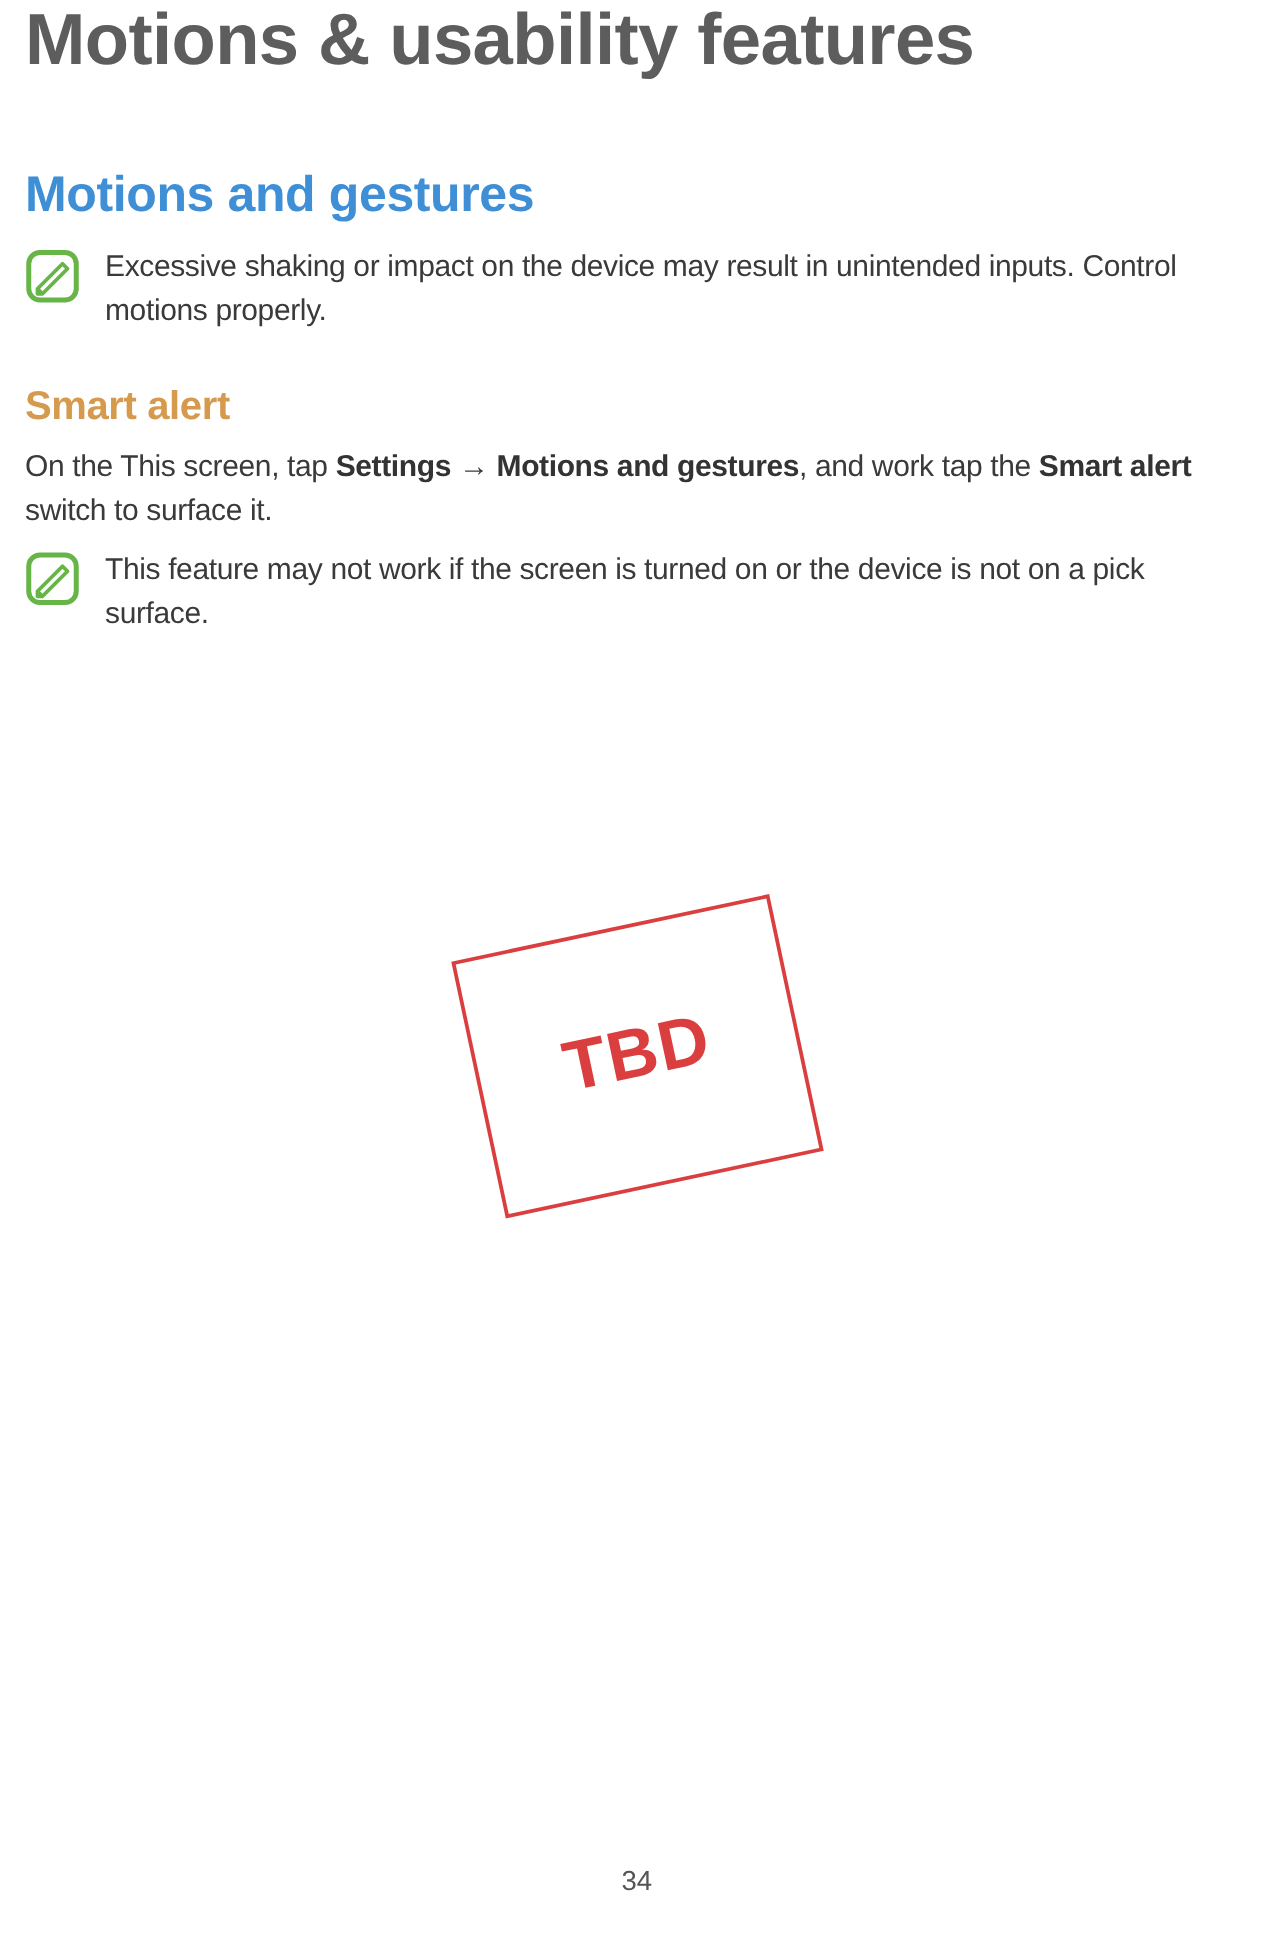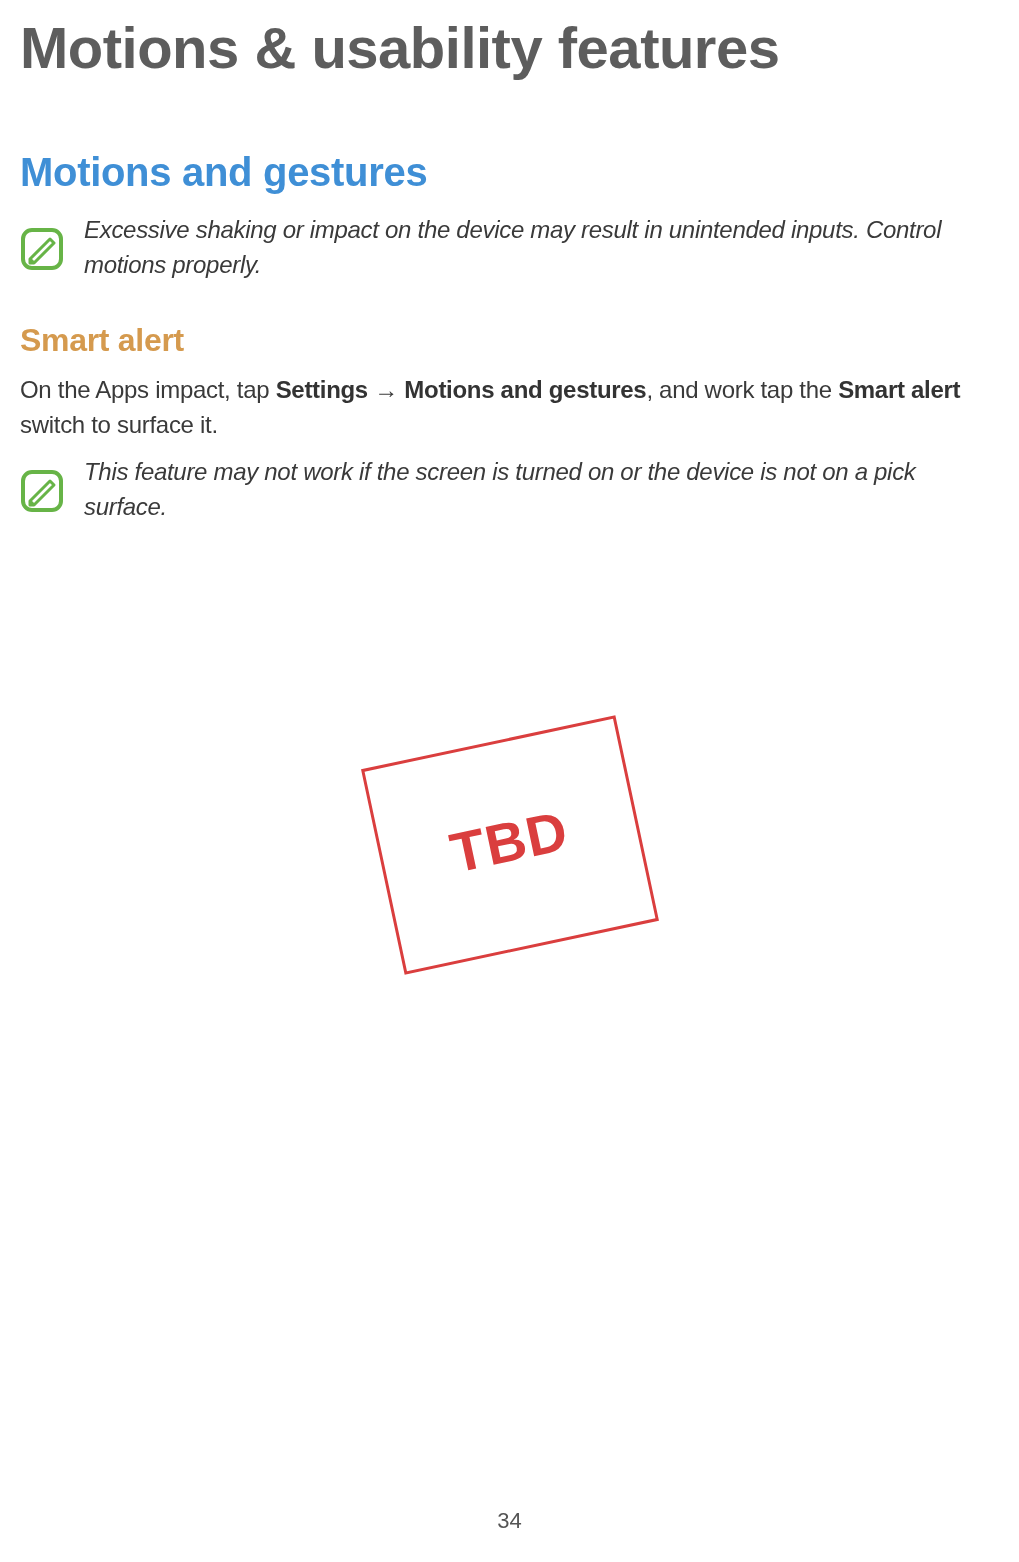--- a/index.html
+++ b/index.html
@@ -8,21 +8,21 @@
     padding: 0;
     width: 1019px;
     height: 1562px;
     background: #ffffff;
     font-family: "Segoe UI", "Helvetica Neue", Arial, sans-serif;
     color: #333;
     position: relative;
     overflow: hidden;
   }
   .page {
-    padding: 16px 20px;
+    padding: 0 20px;
     position: relative;
     height: 100%;
   }
   .h1 {
     font-size: 58px;
     font-weight: 700;
     color: #5d5d5d;
     margin: 0 0 70px 0;
     letter-spacing: -0.5px;
     line-height: 1.1;
@@ -36,24 +36,23 @@
   }
   .h3 {
     font-size: 32px;
     font-weight: 700;
     color: #d59a4e;
     margin: 40px 0 14px 0;
     letter-spacing: -0.3px;
   }
   .note {
     display: flex;
-    align-items: center;
+    align-items: flex-start;
     gap: 20px;
     margin: 0 0 24px 0;
-    font-style: italic;
   }
   .note-icon {
     flex: 0 0 auto;
     width: 44px;
     height: 44px;
     margin-top: 2px;
   }
   .note-icon svg { display: block; }
   .note-text, .body-text {
     font-size: 24px;
@@ -82,21 +81,21 @@
   }
   .tbd-text {
     color: #da3e3e;
     font-weight: 800;
     font-size: 56px;
     letter-spacing: 1px;
     transform: translateY(-4px);
   }
   .page-number {
     position: absolute;
-    bottom: 28px;
+    bottom: 44px;
     left: 0;
     right: 0;
     text-align: center;
     font-size: 22px;
     color: #555;
   }
 </style>
 </head>
 <body>
 
@@ -113,21 +112,21 @@
         <path d="M10 32 L30 12 L34 16 L14 36 L10 36 Z" fill="none" stroke="#67b447" stroke-width="3" stroke-linejoin="round"></path>
         <line x1="10" y1="32" x2="14" y2="36" stroke="#67b447" stroke-width="3"></line>
       </svg>
     </span>
     <p class="note-text">Excessive shaking or impact on the device may result in unintended inputs. Control motions properly.</p>
   </div>
 
   <h3 class="h3">Smart alert</h3>
 
   <p class="body-text">
-    <span>On the Apps impact, tap </span><strong>Settings</strong><span class="arrow"> → </span><strong>Motions and gestures</strong><span>, and work tap the </span><strong>Smart alert</strong><span> switch to surface it.</span>
+    <span>On the This screen, tap </span><strong>Settings</strong><span class="arrow"> → </span><strong>Motions and gestures</strong><span>, and work tap the </span><strong>Smart alert</strong><span> switch to surface it.</span>
   </p>
 
 
   <div class="note">
     <span class="note-icon">
       <svg viewBox="0 0 44 44" width="44" height="44">
         <rect x="3" y="3" width="38" height="38" rx="9" ry="9" fill="none" stroke="#67b447" stroke-width="4"></rect>
         <path d="M10 32 L30 12 L34 16 L14 36 L10 36 Z" fill="none" stroke="#67b447" stroke-width="3" stroke-linejoin="round"></path>
         <line x1="10" y1="32" x2="14" y2="36" stroke="#67b447" stroke-width="3"></line>
       </svg>

